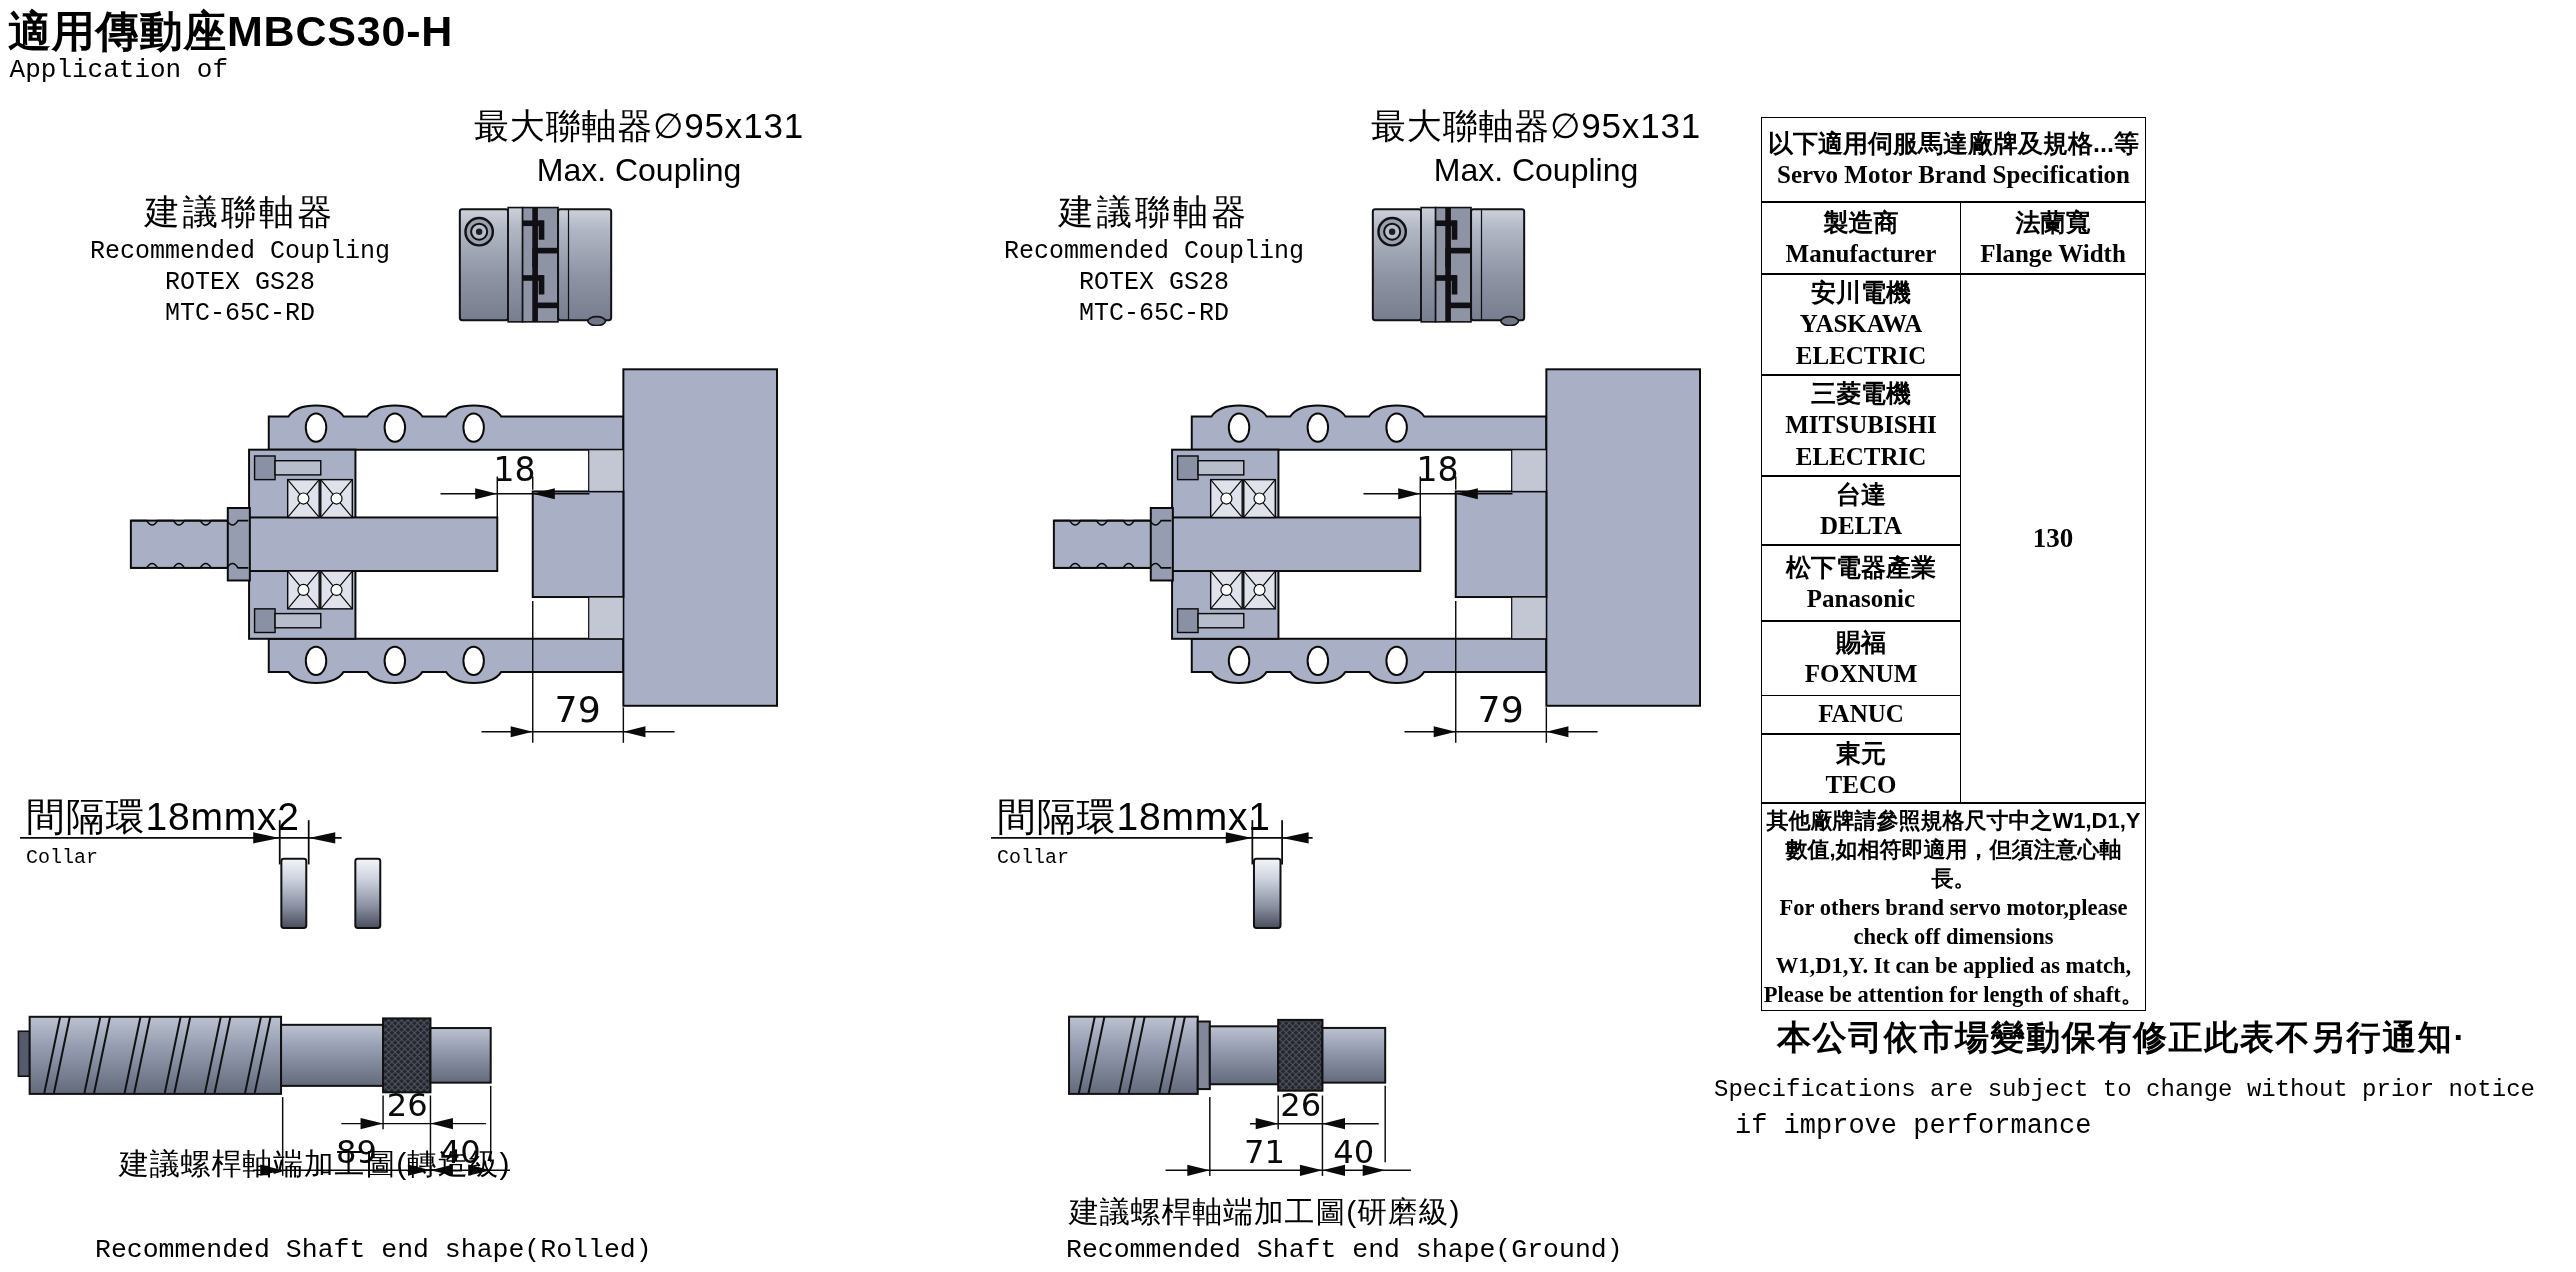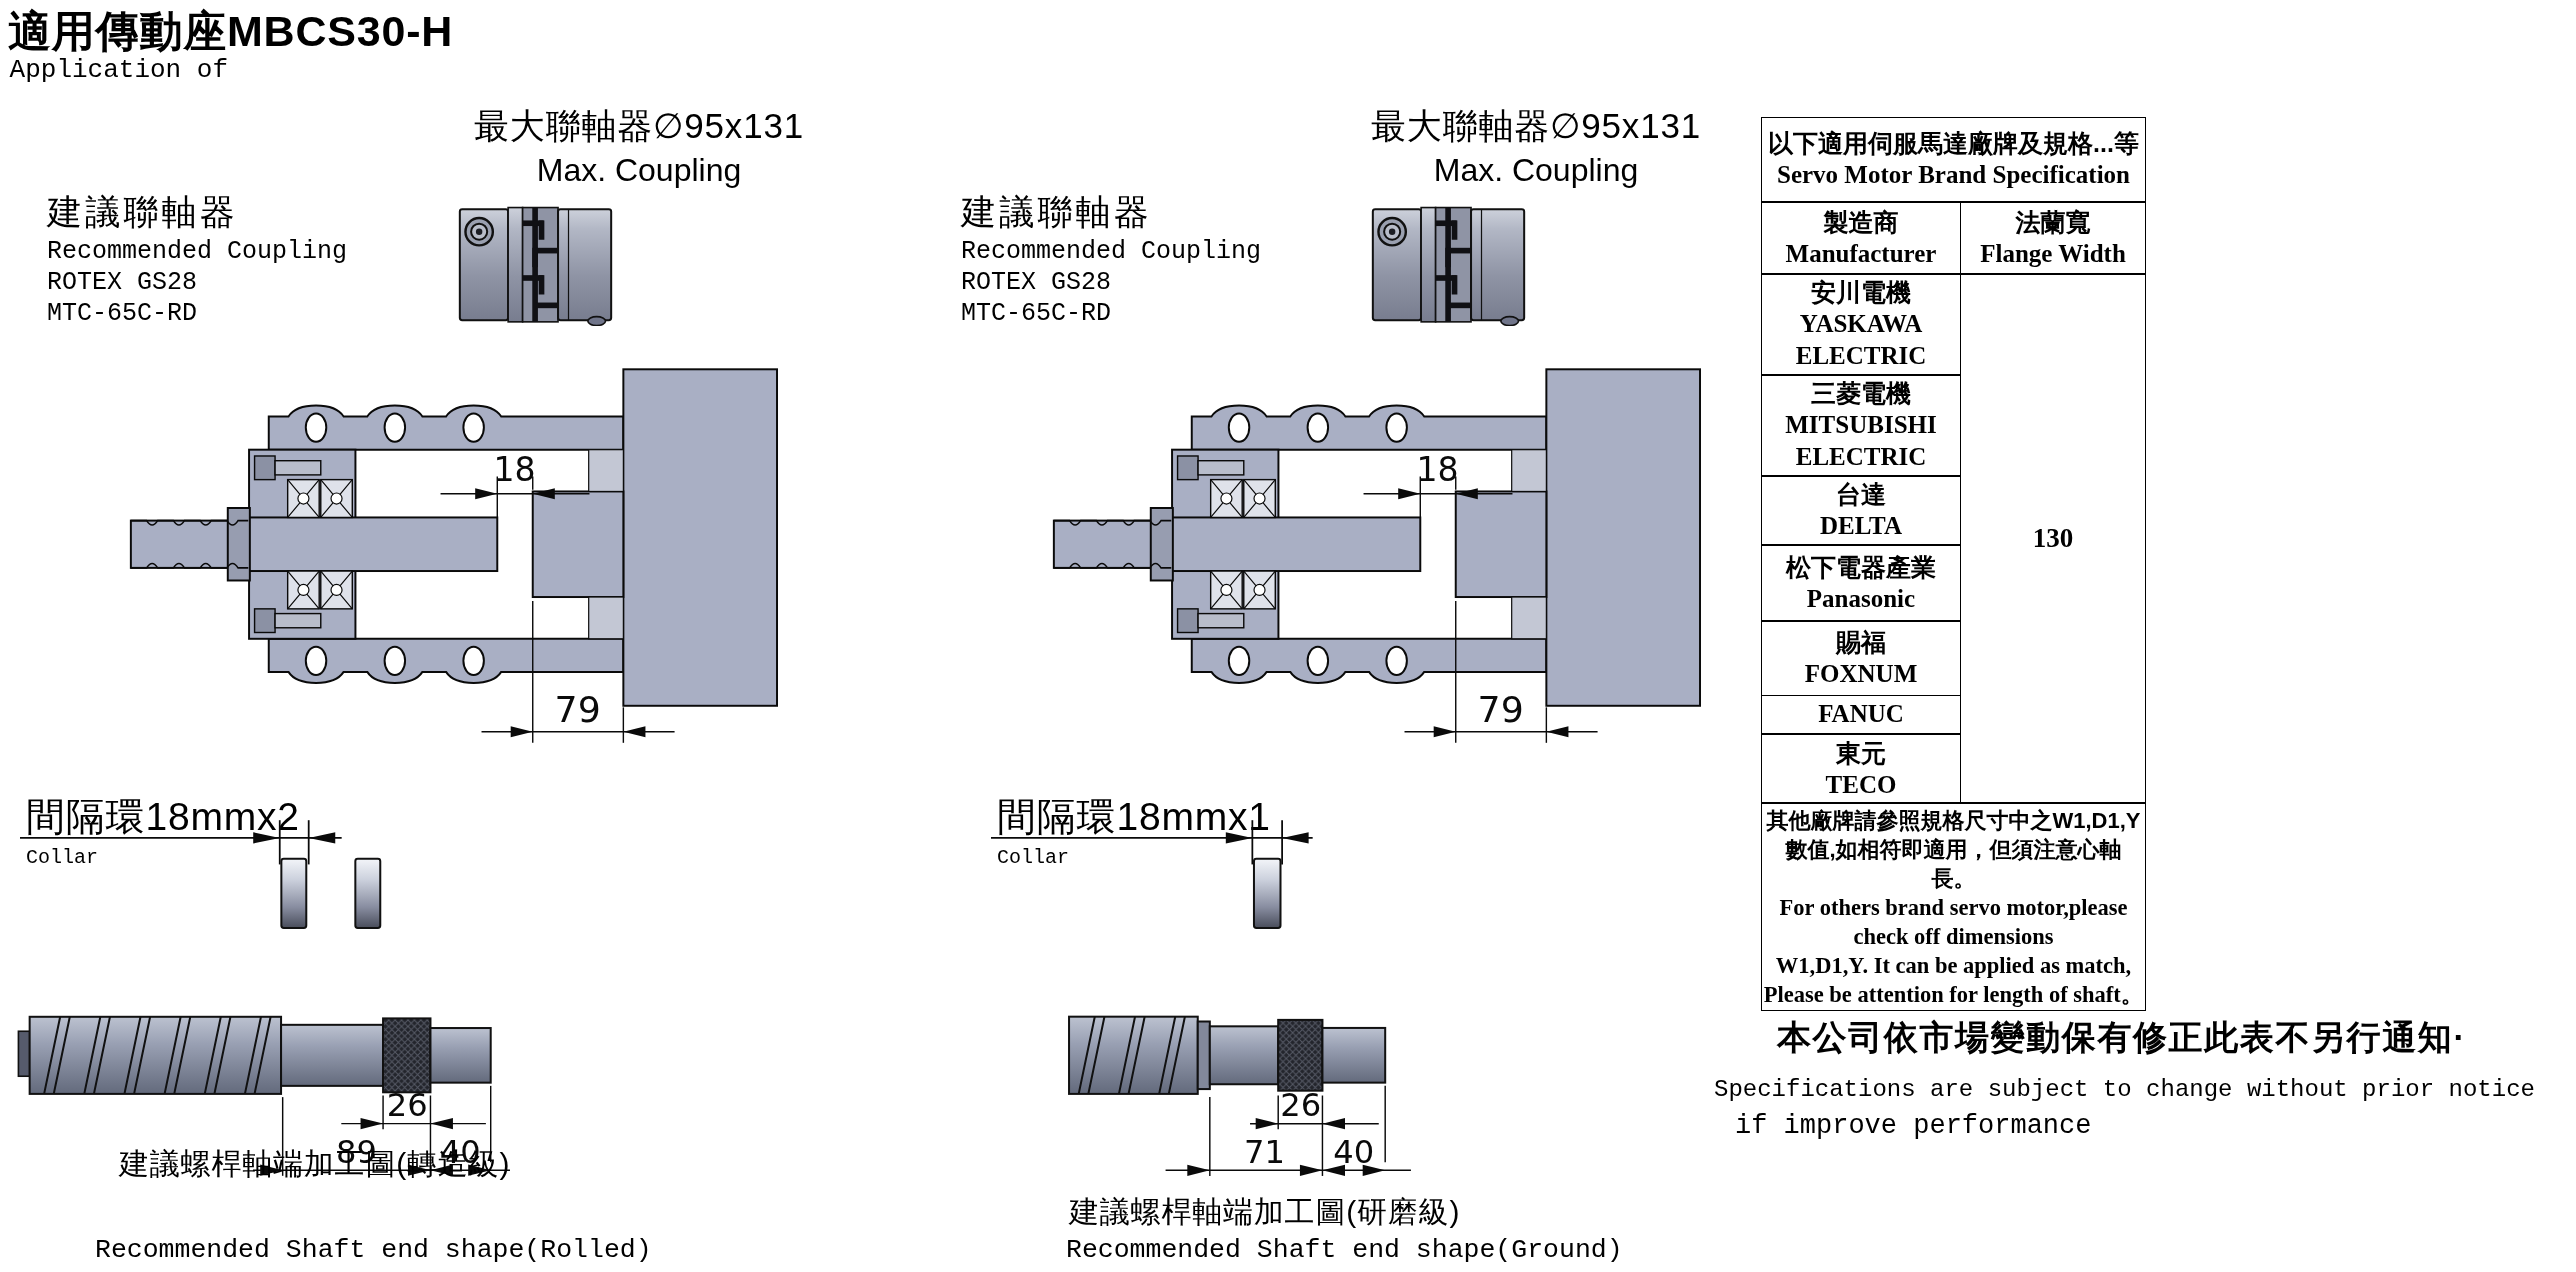--- a/index.html
+++ b/index.html
@@ -9,21 +9,21 @@
   .cjk  { font-family:"Liberation Sans", sans-serif; }
   .mono { font-family:"Liberation Mono", monospace; }
 
   .page-title    { left:8px; top:3.2px; font-size:43px; font-weight:700; letter-spacing:0.8px; }
   .page-subtitle { left:9.6px; top:55px; font-size:26px; }
 
   .maxc-block   { width:418px;text-align:center; }
   .maxc-cjk     { font-size:35px; letter-spacing:0.8px; }
   .maxc-en      { font-size:32px; margin-top:1.6px; }
 
-  .reco-block   { width:386px; }
+  .reco-block   { width:386px; text-align:center; }
   .reco-cjk     { font-size:35px; letter-spacing:3.2px; }
   .reco-line    { font-size:25px; line-height:31px; }
 
   .collar-cjk   { font-size:39px; letter-spacing:0.8px; }
   .collar-en    { font-size:20px; }
 
   .caption-cjk  { font-size:30px; letter-spacing:0.8px; }
   .caption-en   { font-size:26.5px; }
 
   svg text.dim  { font-family:"DejaVu Sans", sans-serif; fill:#0a0a0a; }

